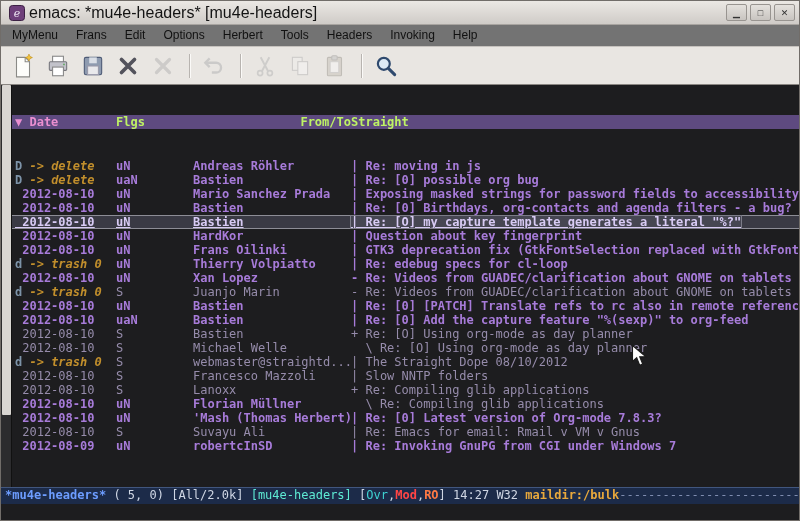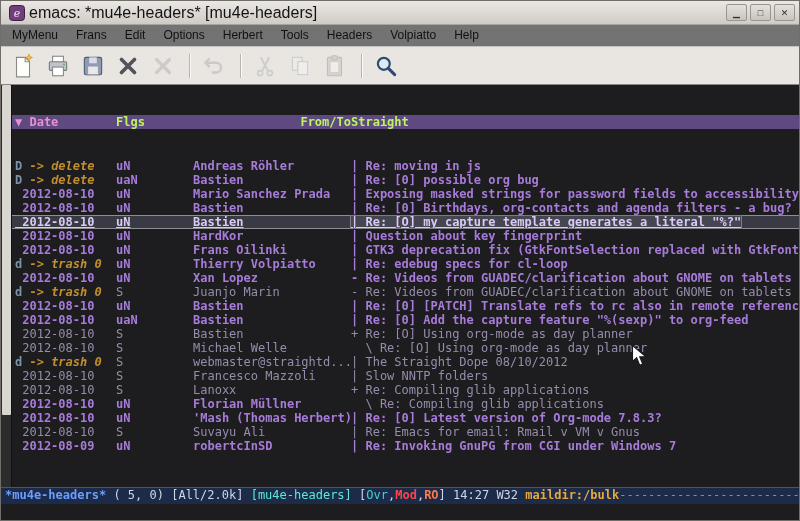--- a/index.html
+++ b/index.html
@@ -95,21 +95,21 @@
   </div>
 
   <div class="menubar" id="menubar">
       <div class="menu-item">MyMenu</div>
       <div class="menu-item">Frans</div>
       <div class="menu-item">Edit</div>
       <div class="menu-item">Options</div>
       <div class="menu-item">Herbert</div>
       <div class="menu-item">Tools</div>
       <div class="menu-item">Headers</div>
-      <div class="menu-item">Volpiatto</div>
+      <div class="menu-item">Invoking</div>
       <div class="menu-item">Help</div>
     </div>
 
   <div class="toolbar" id="toolbar">
       <div class="tbtn">
         <svg width="26" height="26" viewBox="0 0 24 24">
           <path d="M6 4h8l4 4v14H6z" fill="#fdfdfa" stroke="#8a8a86"></path>
           <path d="M14 4v4h4" fill="none" stroke="#8a8a86"></path>
           <path d="M17.5 1l1 2.2 2.2 1-2.2 1-1 2.2-1-2.2-2.2-1 2.2-1z" fill="#f2c23e" stroke="#b8860b" stroke-width=".5"></path>
         </svg>

